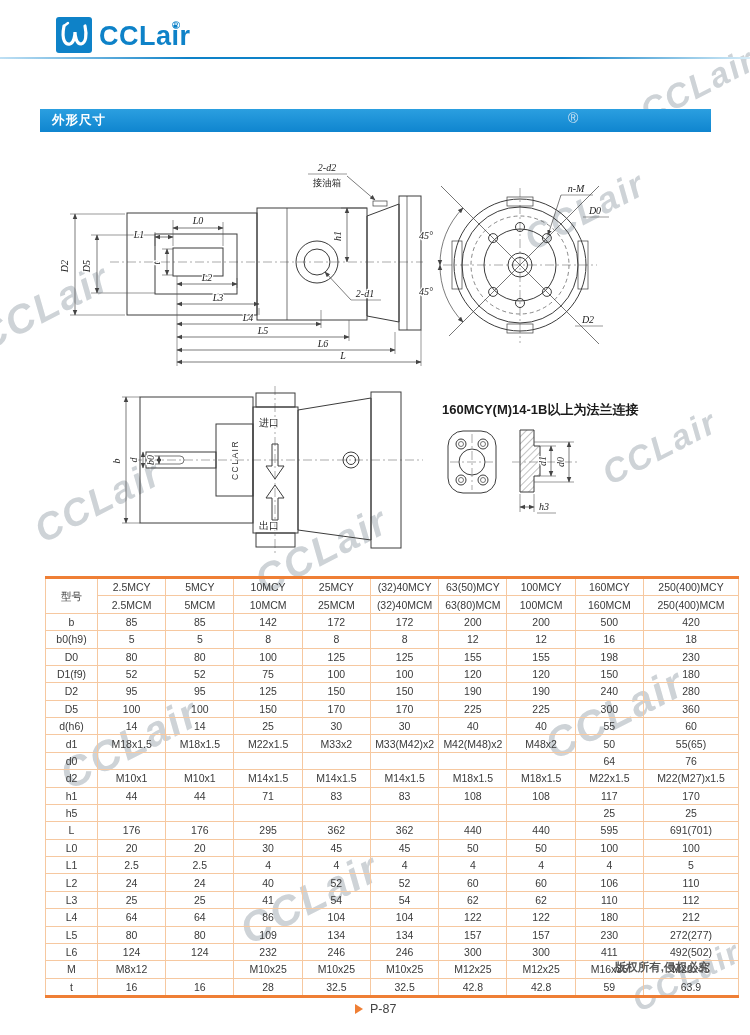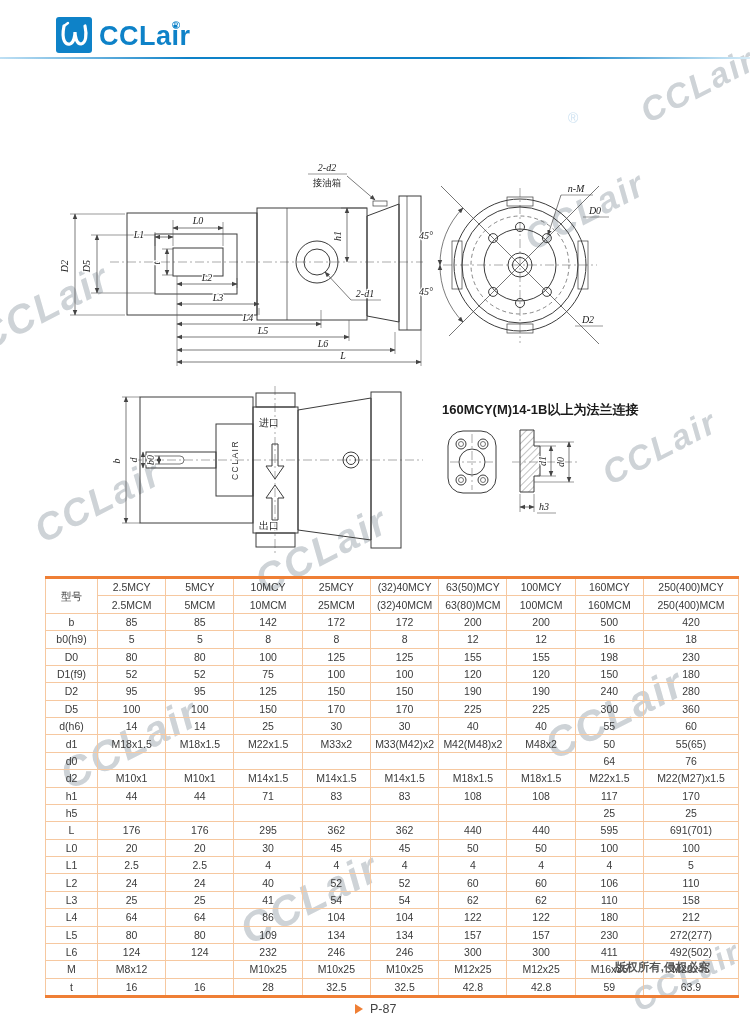--- a/index.html
+++ b/index.html
@@ -77,20 +77,23 @@
 
   <svg class="logo-box" viewBox="0 0 36 36">
     <rect x="0" y="0" width="36" height="36" rx="3" fill="#0e82c8"></rect>
     <path d="M8,9 C5,24 10,28 14,27 C18,26 19,18 19,15 C19,18 20,27 25,27 C30,26 31,18 29,9" stroke="#fff" stroke-width="3.2" fill="none" stroke-linecap="round"></path>
     <path d="M8,9 L12,6" stroke="#fff" stroke-width="2.4" fill="none" stroke-linecap="round"></path>
   </svg>
   <div class="logo-text">CCLair</div>
   <div class="logo-reg">®</div>
   <div class="hdr-line"></div>
 
+  <div class="section-bar">
+    <span>外形尺寸</span>
+  </div>
   <div class="bar-reg">®</div>
 
   <svg style="left:55px;top:160px;" width="370" height="215" viewBox="0 0 370 215">
     <line class="cl" x1="55" y1="102" x2="368" y2="102"></line>
     <rect class="ln" x="72" y="53" width="130" height="102"></rect>
     <rect class="ln" x="100" y="74" width="82" height="60"></rect>
     <rect class="ln" x="118" y="88" width="50" height="28" fill="#fff"></rect>
     <rect class="ln" x="202" y="48" width="110" height="112"></rect>
     <line class="thin" x1="232" y1="48" x2="232" y2="160"></line>
     <circle class="ln" cx="262" cy="102" r="21"></circle>
@@ -491,21 +494,21 @@
           <tr>
             <td>L3</td>
             <td>25</td>
             <td>25</td>
             <td>41</td>
             <td>54</td>
             <td>54</td>
             <td>62</td>
             <td>62</td>
             <td>110</td>
-            <td>158</td>
+            <td>112</td>
           </tr>
           <tr>
             <td>L4</td>
             <td>64</td>
             <td>64</td>
             <td>86</td>
             <td>104</td>
             <td>104</td>
             <td>122</td>
             <td>122</td>

